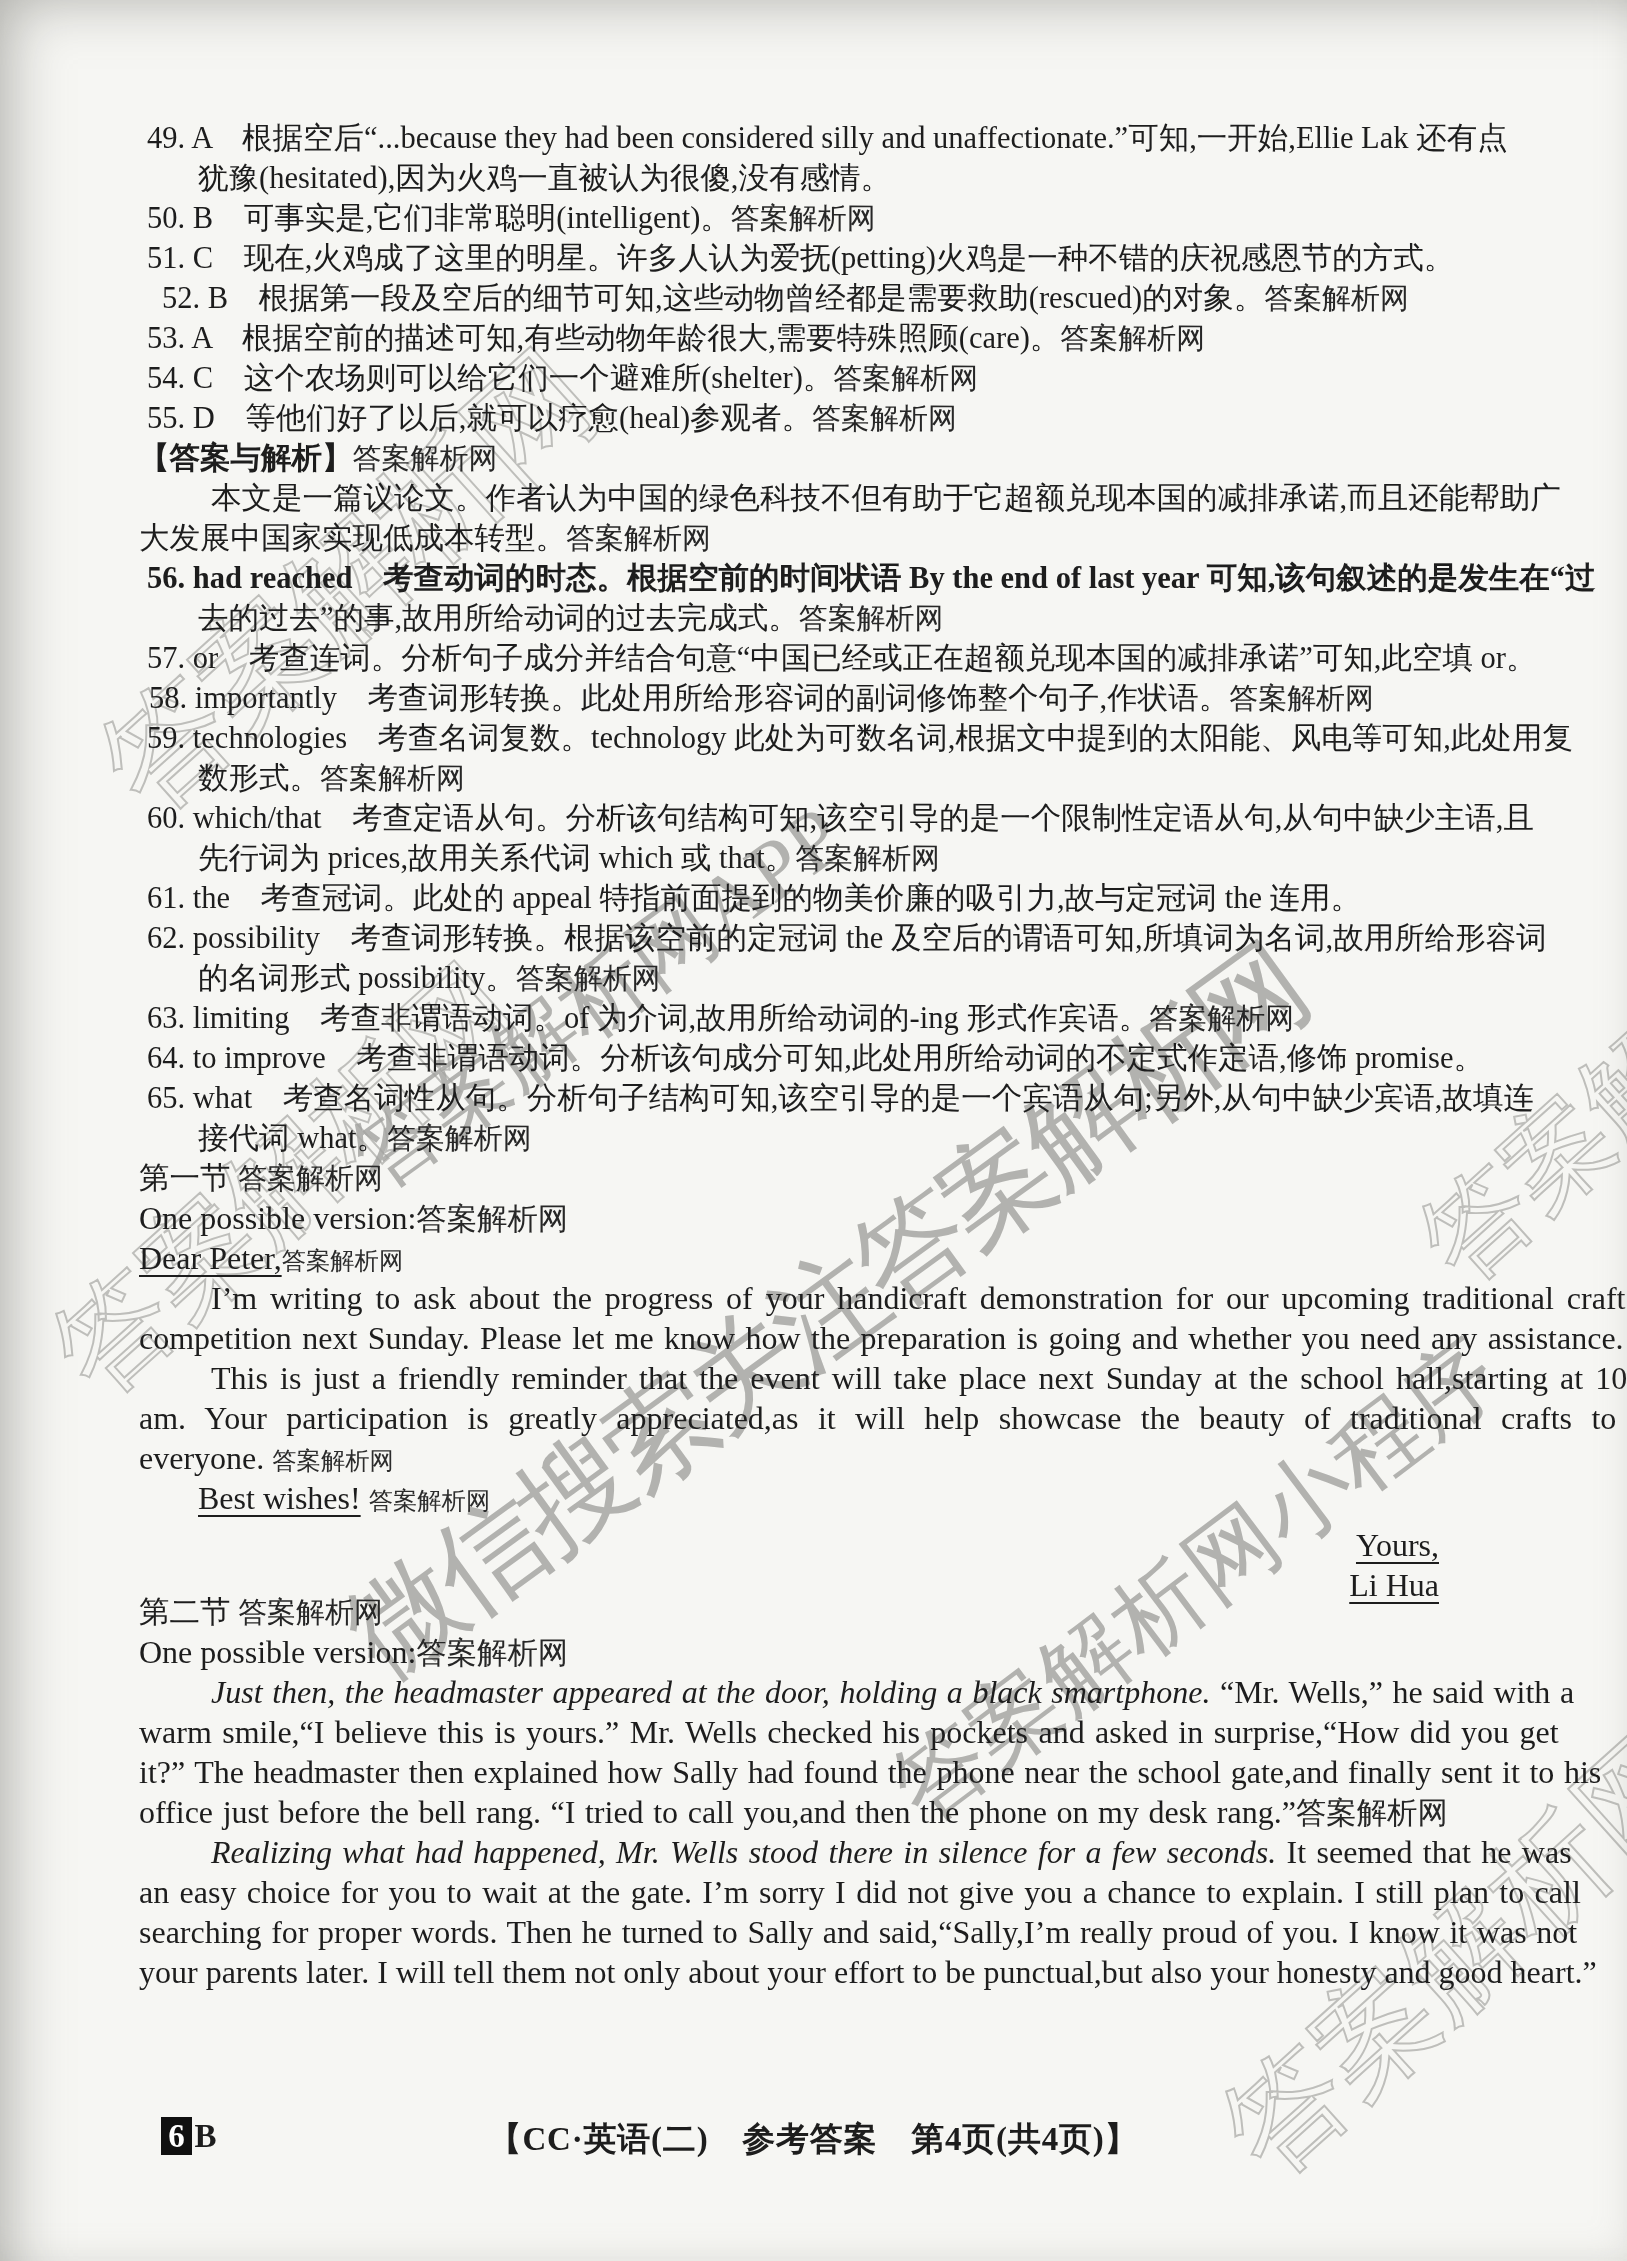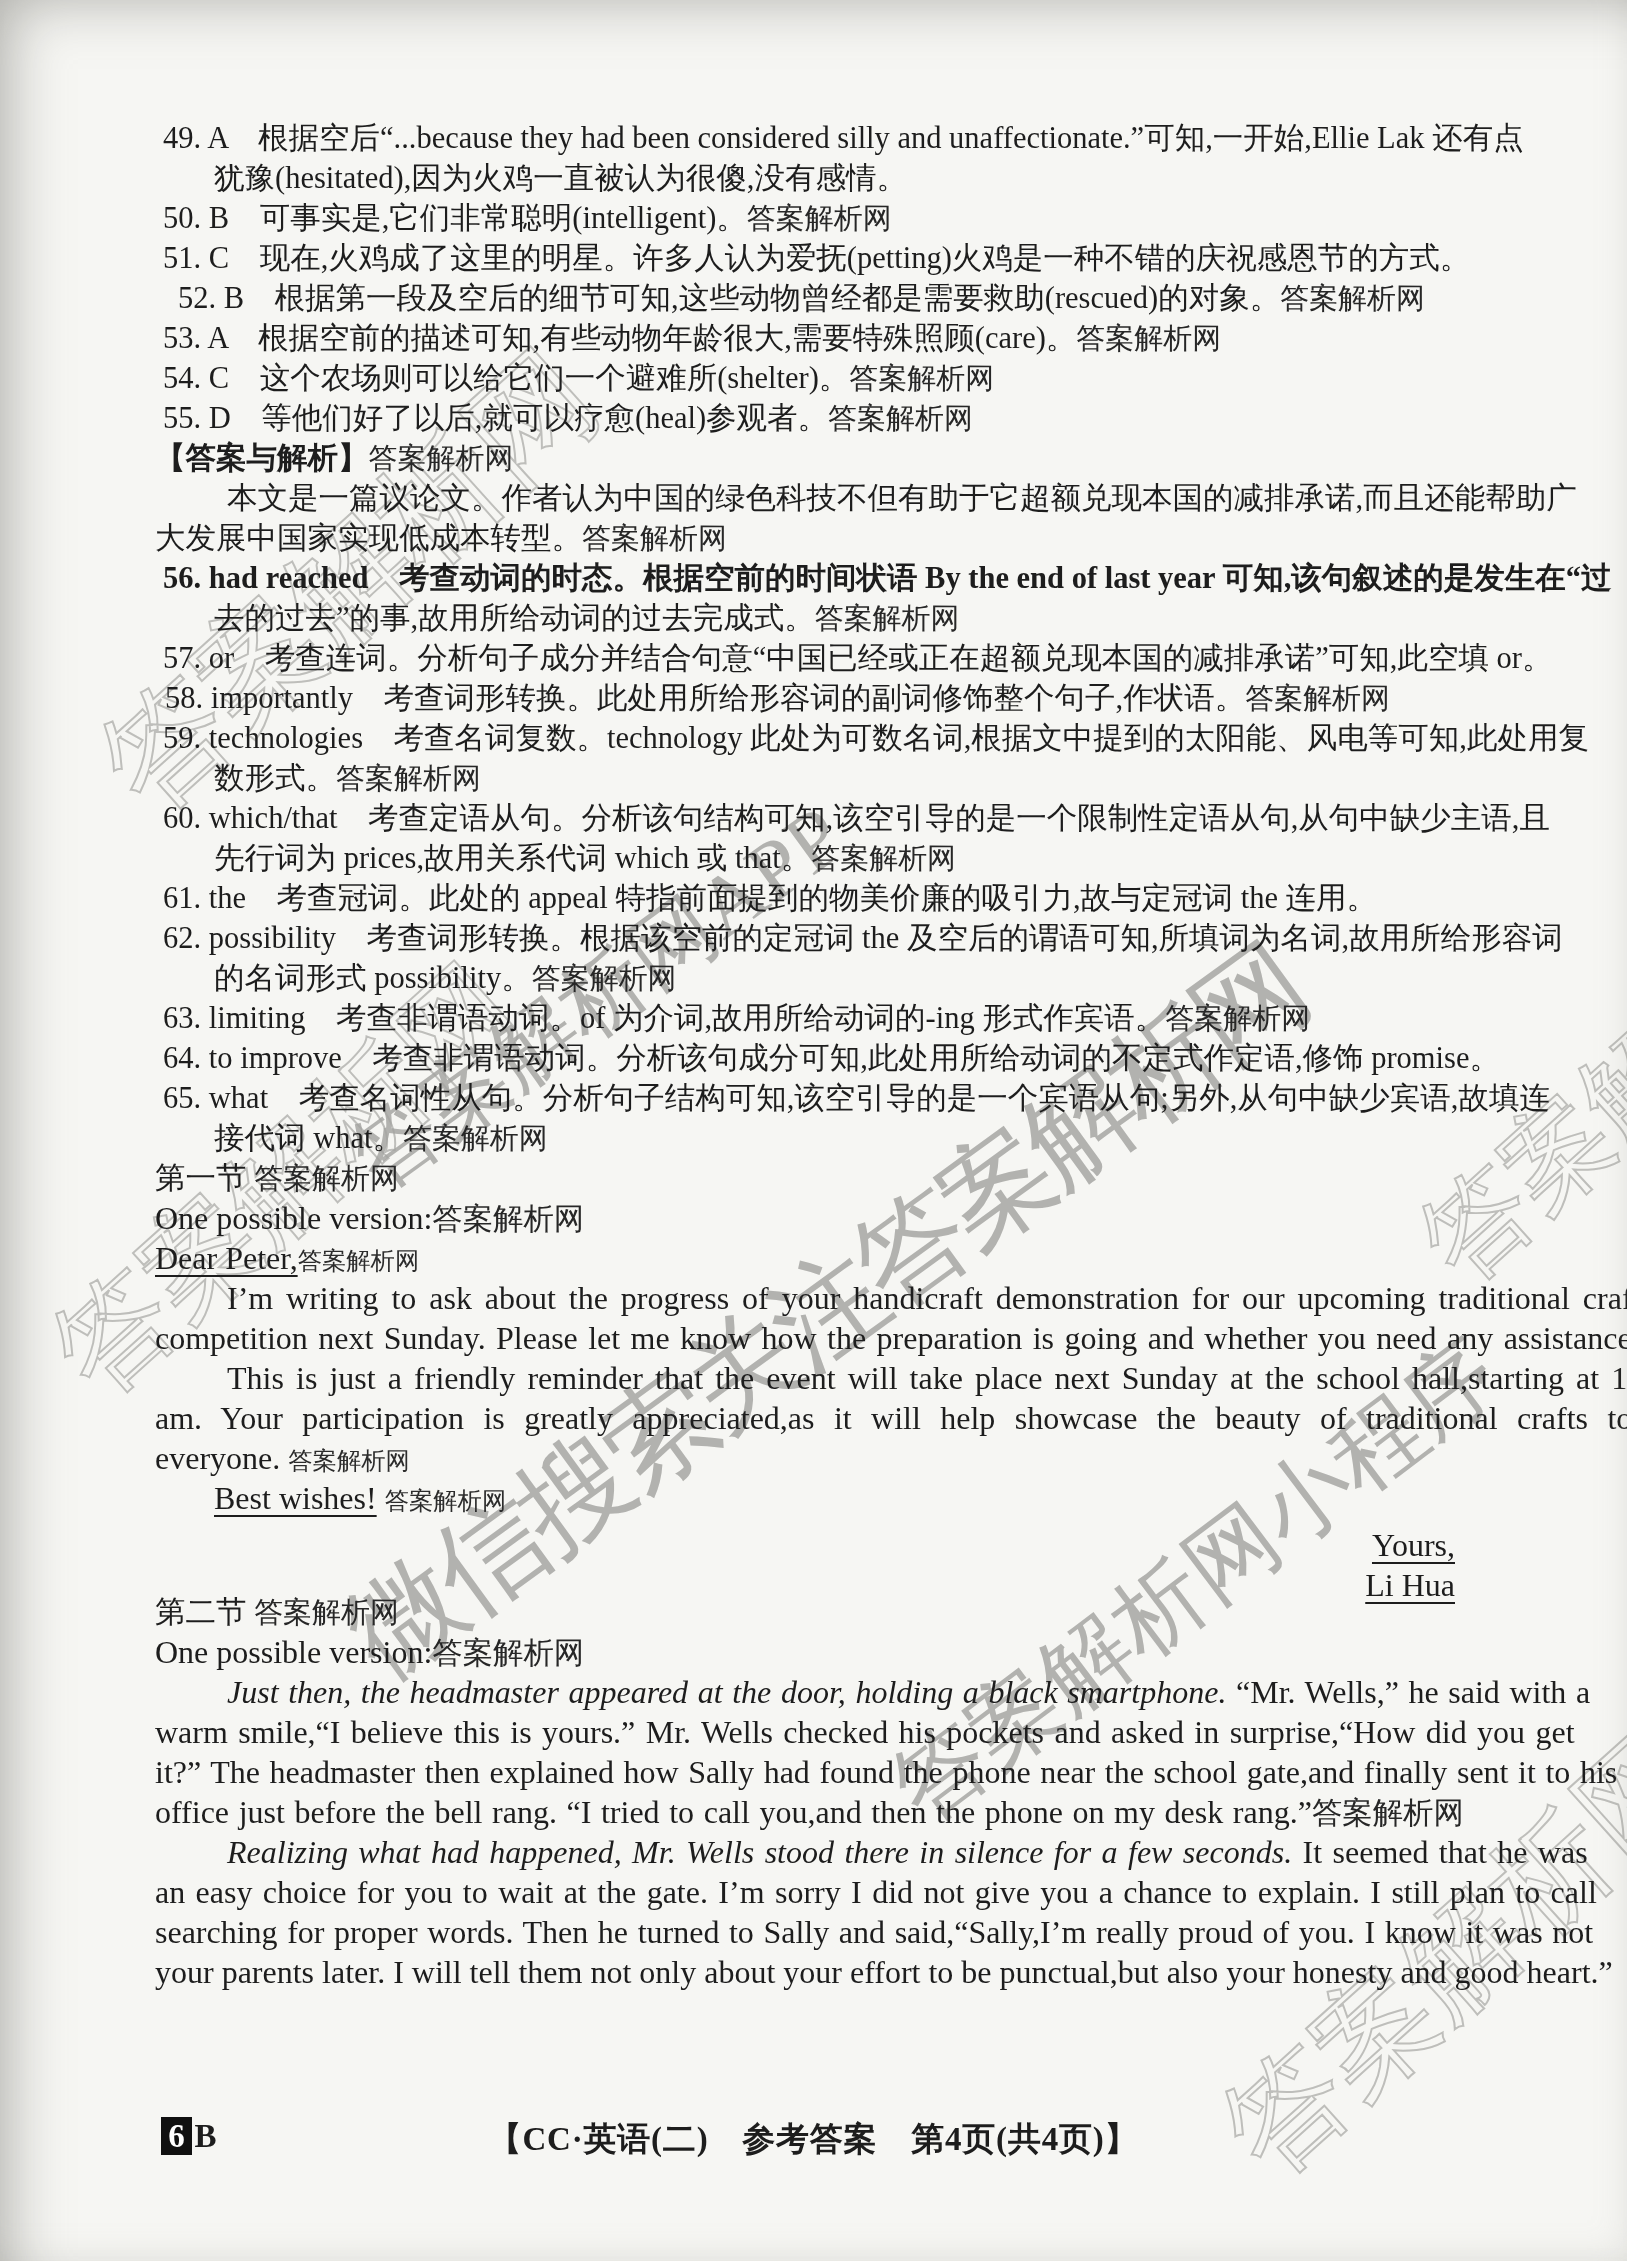--- a/index.html
+++ b/index.html
@@ -22,21 +22,21 @@
   .wm{
     position:absolute;white-space:nowrap;
     font-family:"Liberation Serif","DejaVu Serif",serif;
   }
   .wm.solid{color:#a4a4a1;opacity:.82}
   .wm.outline{
     color:transparent;
     -webkit-text-stroke:2px #b9b9b5;
     opacity:.9;
   }
-  #doc{position:absolute;left:155px;top:118px;width:1403px;z-index:2}
+  #doc{position:absolute;left:139px;top:118px;width:1403px;z-index:2}
   .line{
     height:40px;line-height:40px;
     white-space:nowrap;
     font-size:30.5px;
   }
   .line.en{font-size:32px}
   .line.right{text-align:right;padding-right:103px}
   .seg-b{font-weight:bold}
   .seg-it{font-style:italic}
   .seg-ul{text-decoration:underline;text-decoration-thickness:2.4px;text-underline-offset:5.7px}

